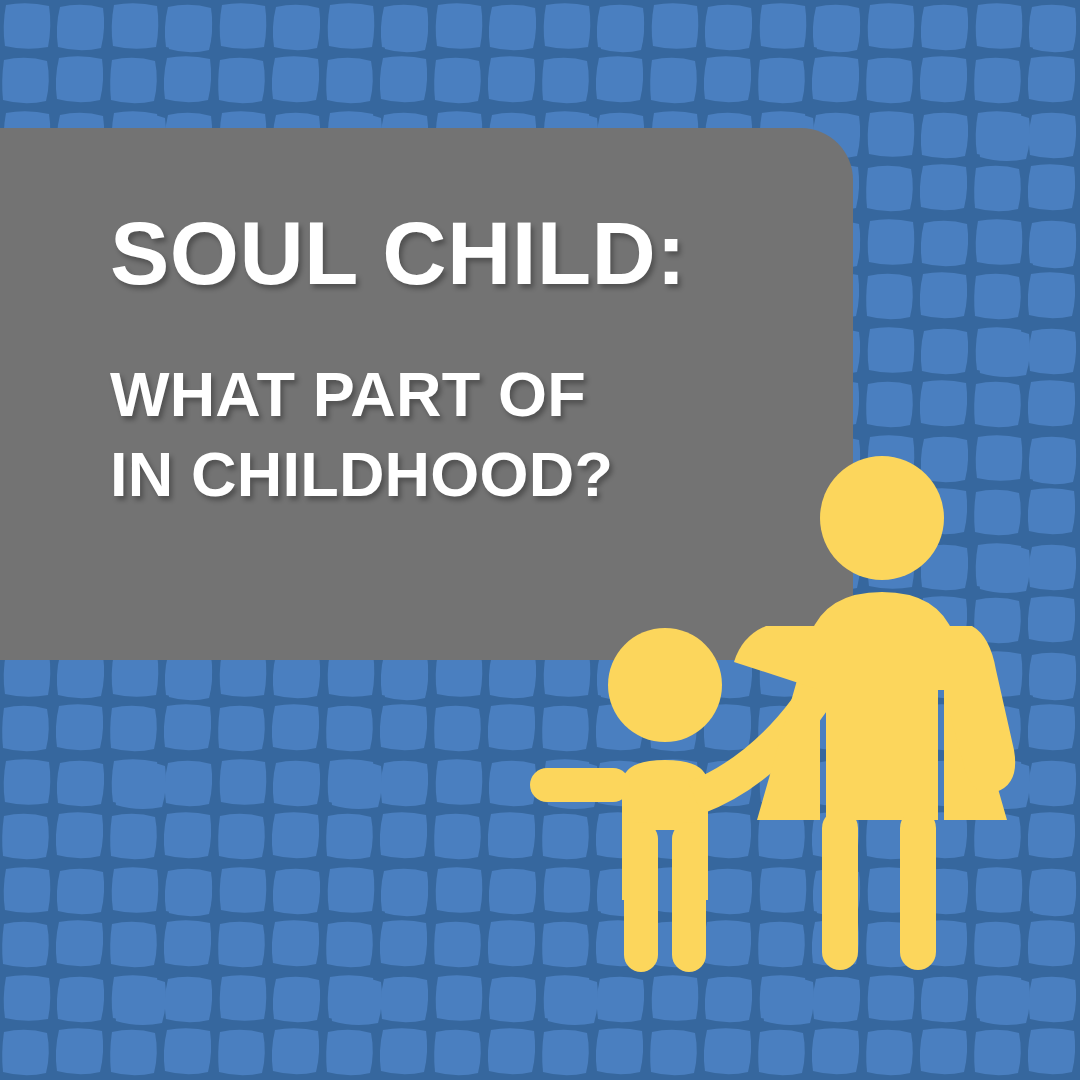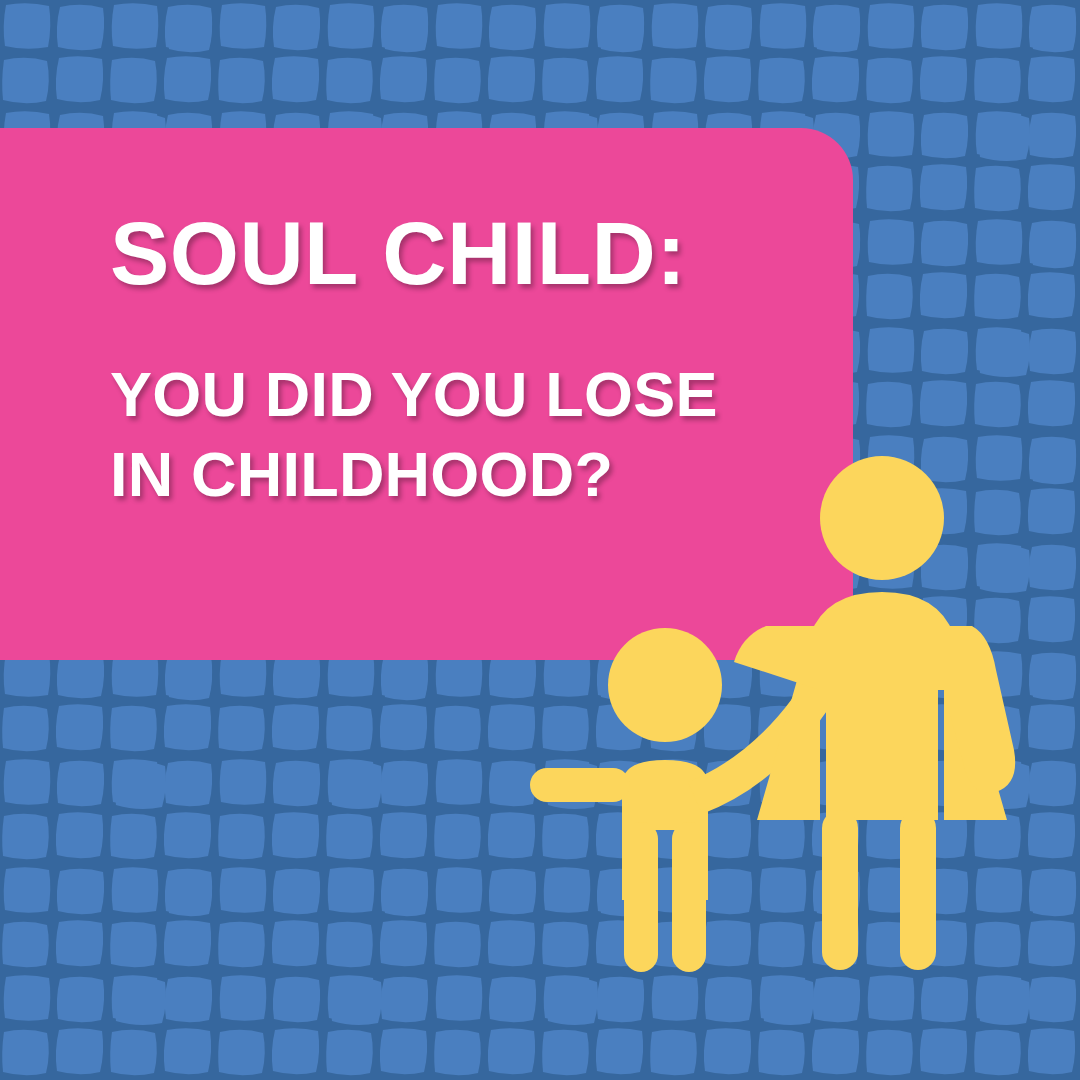--- a/index.html
+++ b/index.html
@@ -28,21 +28,21 @@
     height: 1080px;
   }
 
   
   #headline-panel {
     position: absolute;
     left: 0;
     top: 128px;
     width: 853px;
     height: 532px;
-    background: #ec4899;
+    background: #737373;
     border-top-right-radius: 52px;
     box-sizing: border-box;
     padding: 84px 0 0 110px;
   }
 
   #title-main {
     font-size: 89px;
     font-weight: 700;
     line-height: 0.94;
     letter-spacing: 0.4px;
@@ -124,21 +124,21 @@
         <path d="M170,10 Q192,6 211,12 Q214,31 209,50 Q189,55 169,49 Q166,30 170,10 Z" fill="#4a7fc0"></path>
       </pattern>
     </defs>
     <rect x="0" y="0" width="1080" height="1080" fill="#36679e"></rect>
     <rect x="0" y="0" width="1080" height="1080" fill="url(#wobblyGrid2)"></rect>
   </svg>
 
   <div id="headline-panel">
     <h1 id="title-main">SOUL CHILD:</h1>
     <div id="title-sub">
-      <span class="subline">YOU DID YOU LOSE</span>
+      <span class="subline">WHAT PART OF</span>
       <span class="subline">IN CHILDHOOD?</span>
     </div>
   </div>
 
   <svg id="family-figures" viewBox="0 0 560 580" xmlns="http://www.w3.org/2000/svg" aria-hidden="true">
     <g fill="#fcd65c">
 
       <circle cx="145" cy="255" r="57"></circle>
 
       <path d="M102,355 Q102,330 145,330 Q188,330 188,355 L188,470 L168,470 L168,400 L122,400 L122,470 L102,470 Z"></path>

